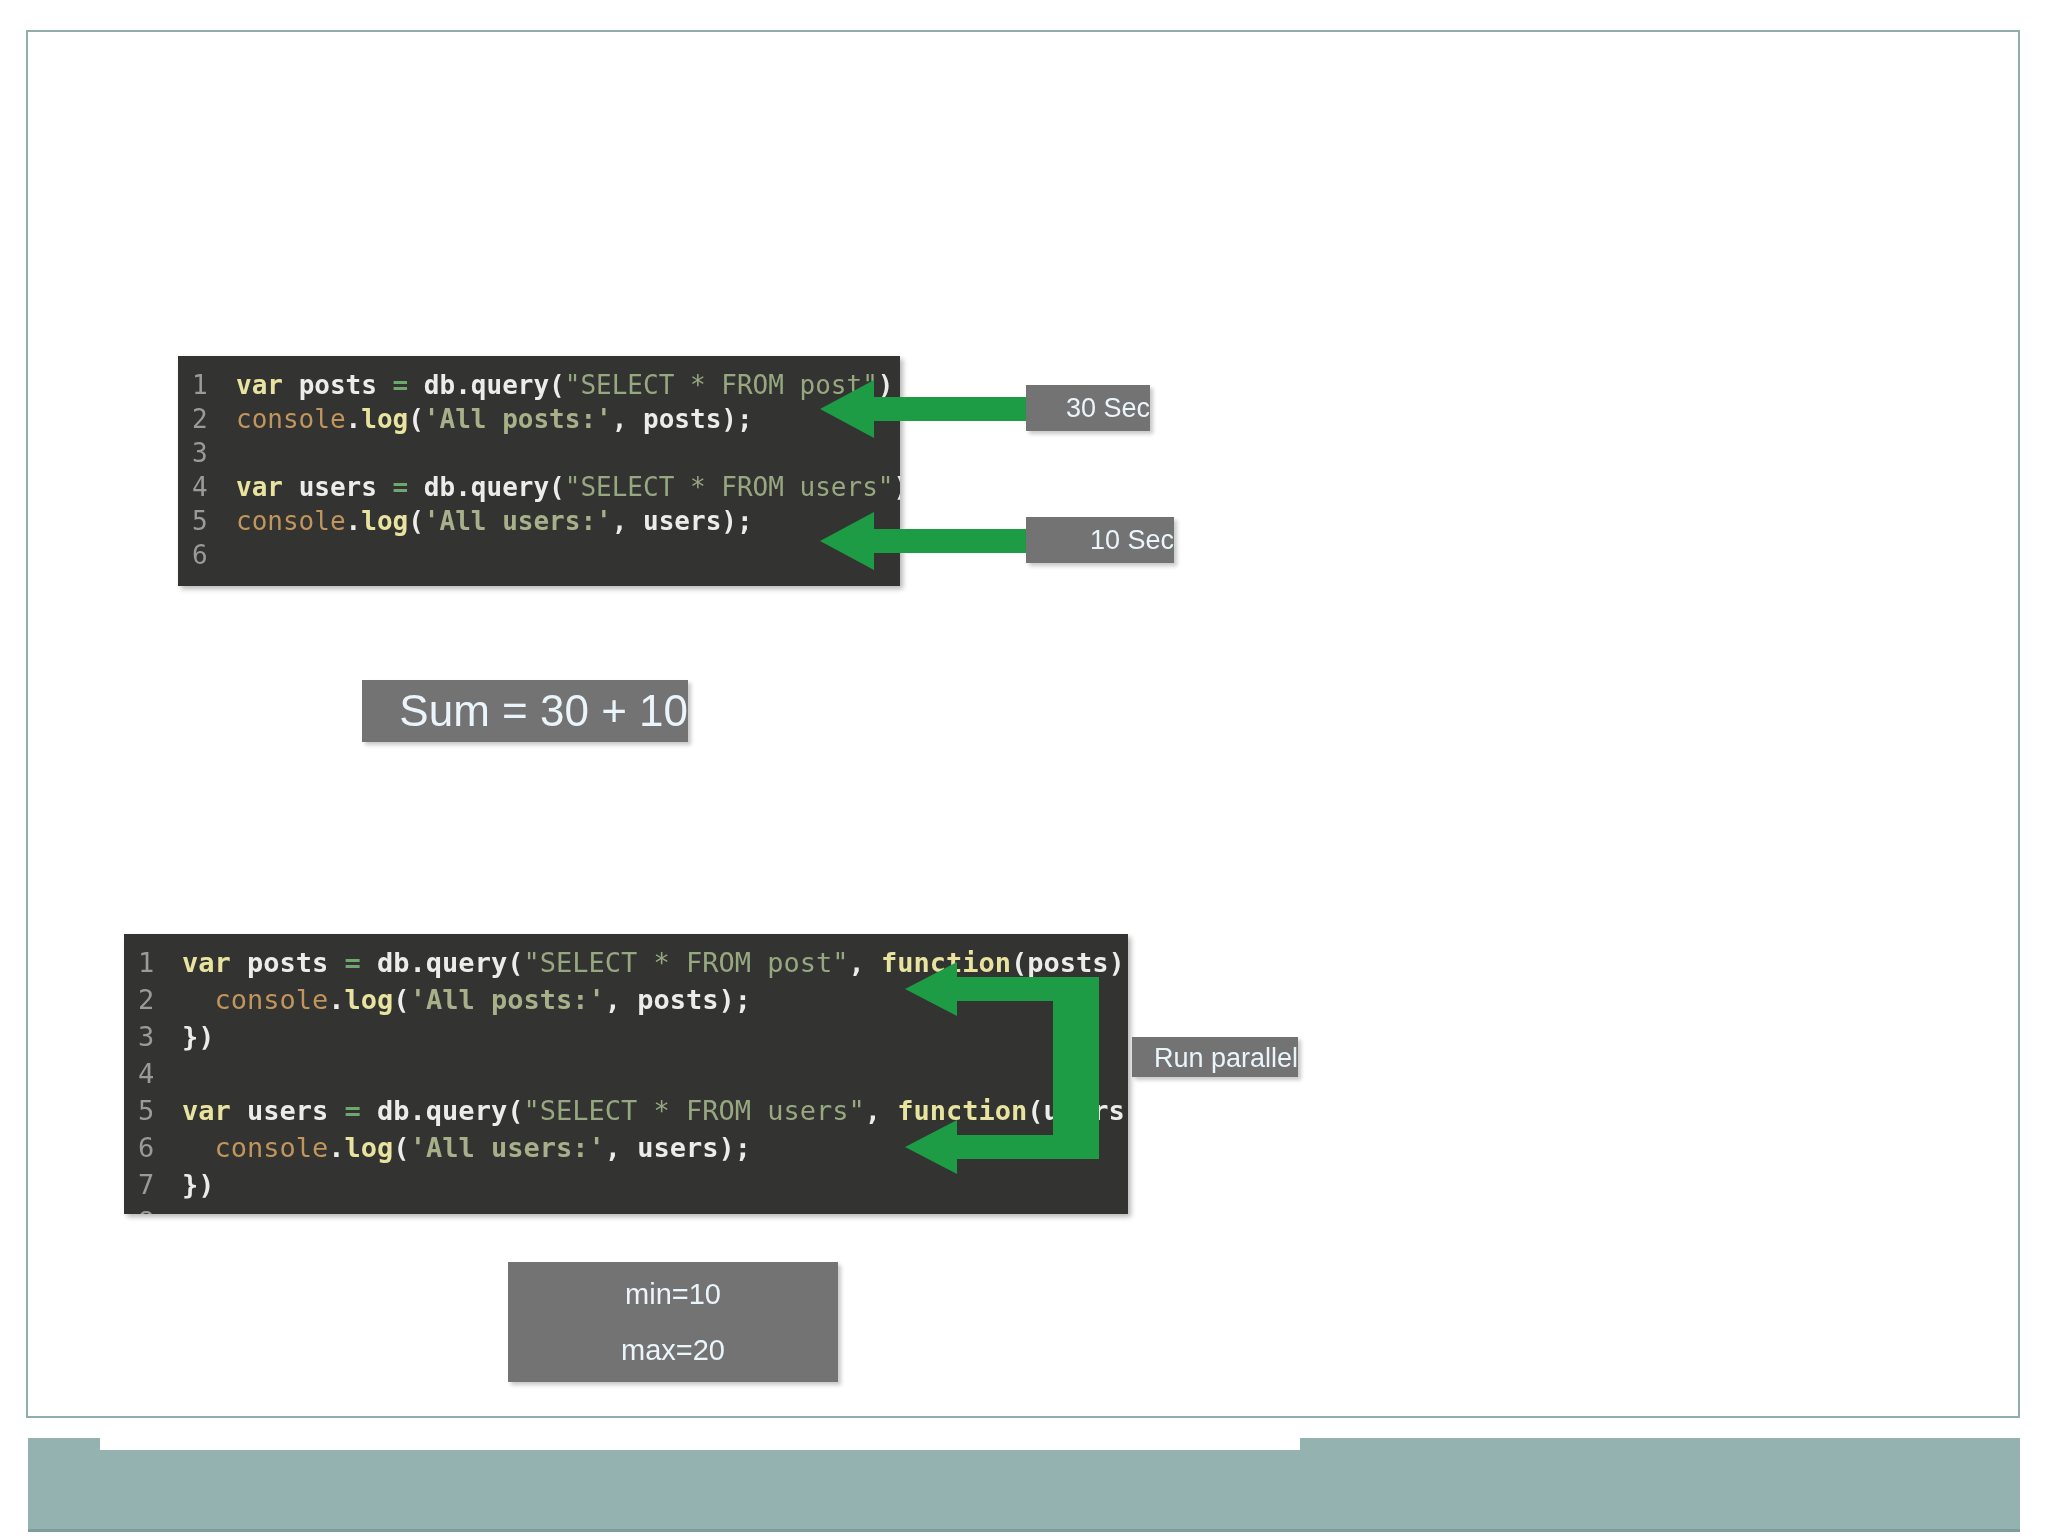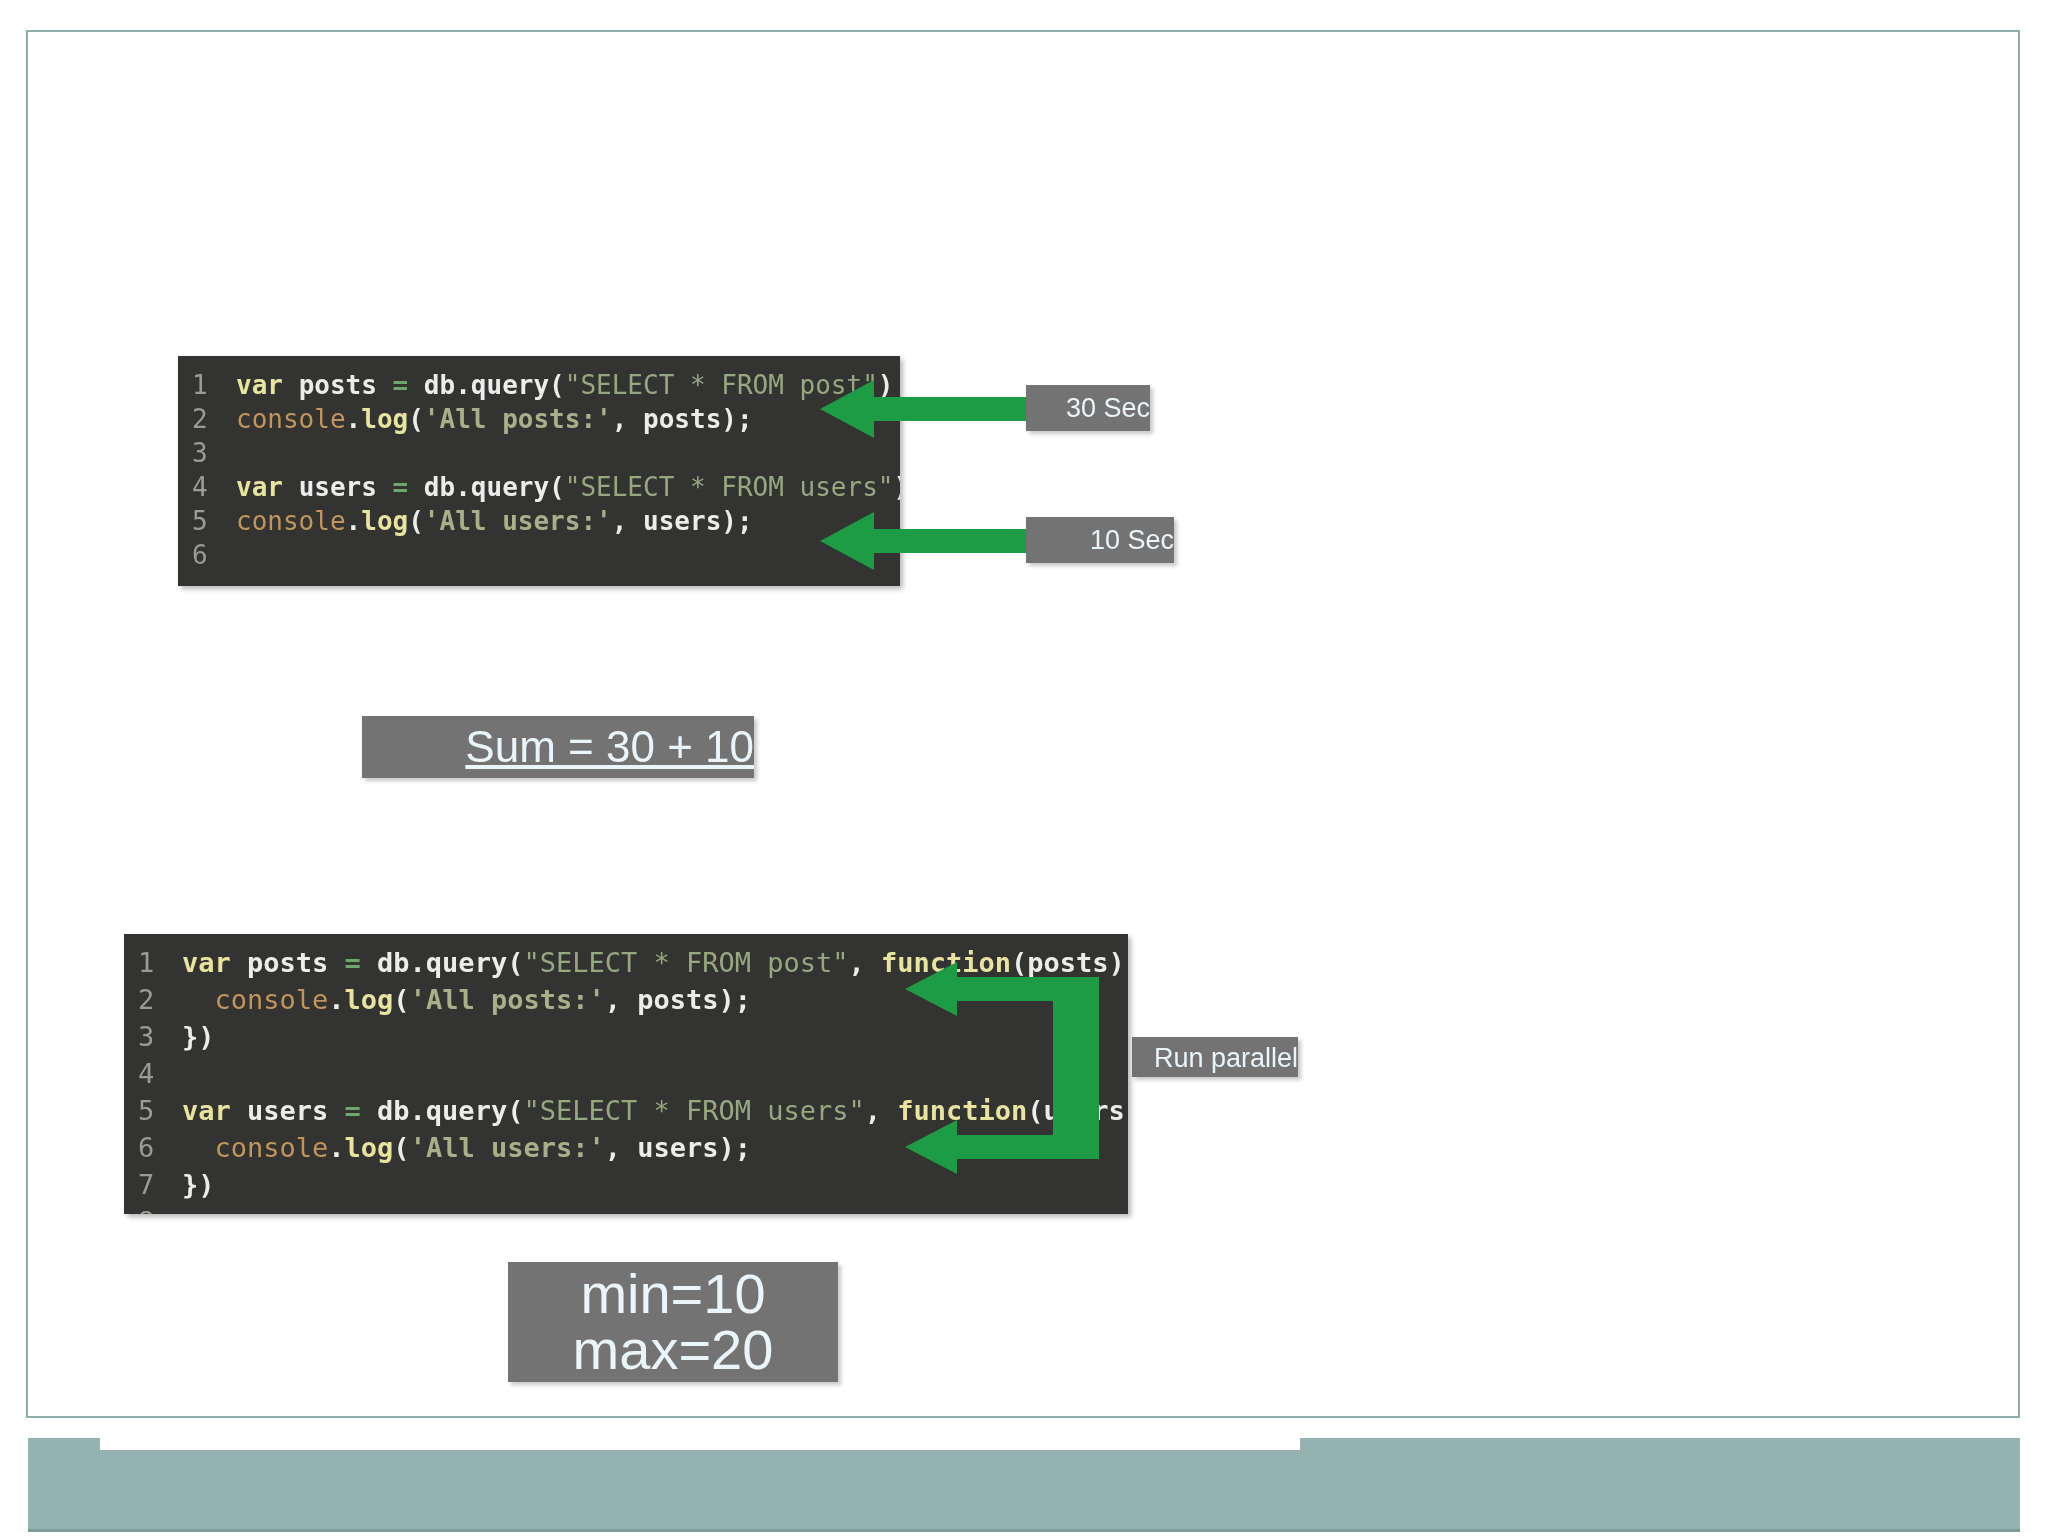--- a/index.html
+++ b/index.html
@@ -157,41 +157,40 @@
   #label-10sec {
     left: 1026px;
     top: 517px;
     width: 148px;
     height: 46px;
     line-height: 46px;
     font-size: 27px;
   }
   #label-sum {
     left: 362px;
-    top: 716px;
-    width: 392px;
+    top: 680px;
+    width: 326px;
     height: 62px;
     line-height: 62px;
     font-size: 44px;
-    text-decoration: underline;
   }
   #label-runparallel {
     left: 1132px;
     top: 1037px;
     width: 166px;
     height: 40px;
     line-height: 42px;
     font-size: 27px;
   }
   #label-minmax {
     left: 508px;
     top: 1262px;
     width: 330px;
     height: 120px;
-    font-size: 56px;
+    font-size: 29px;
     display: flex;
     flex-direction: column;
     align-items: center;
     justify-content: center;
     line-height: 56px;
   }
 
   
   .arrow-svg {
     position: absolute;

